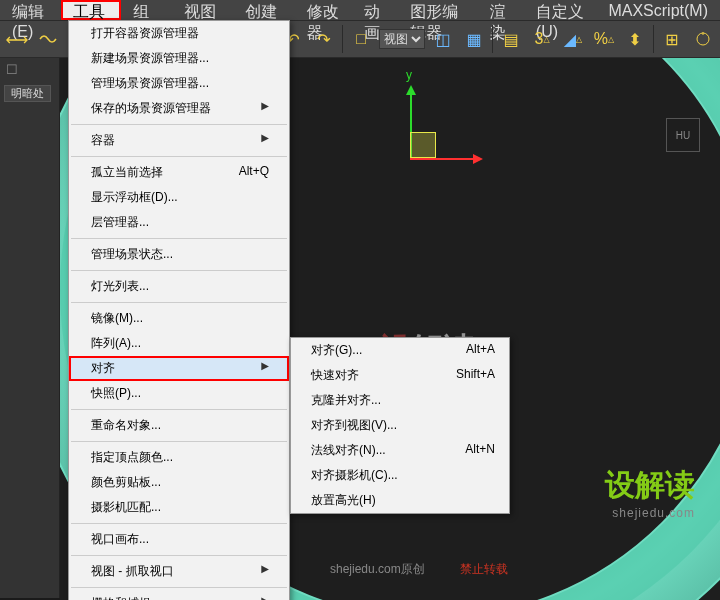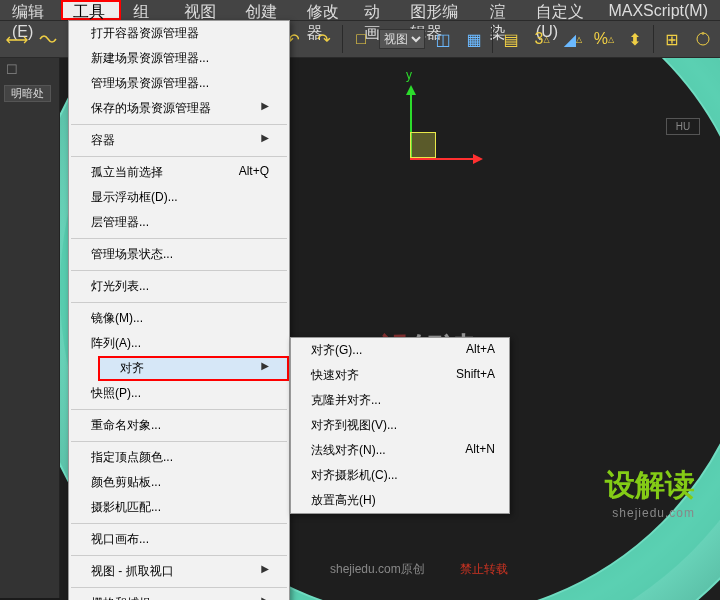--- a/index.html
+++ b/index.html
@@ -26,38 +26,38 @@
   .gizmo { position:absolute; top:100px; left:350px; }
   .gizmo .y { position:absolute; width:2px; height:70px; background:#2cdb2c; top:-70px; left:0; }
   .gizmo .y:after { content:""; position:absolute; top:-8px; left:-4px; border:5px solid transparent; border-bottom:10px solid #2cdb2c; }
   .gizmo .x { position:absolute; width:70px; height:2px; background:#ff3030; top:0; left:0; }
   .gizmo .x:after { content:""; position:absolute; right:-8px; top:-4px; border:5px solid transparent; border-left:10px solid #ff3030; }
   .gizmo .box { position:absolute; width:26px; height:26px; border:1px solid #e8e84a; background:rgba(232,232,74,0.3); top:-26px; left:0; }
   .gizmo .ylabel { position:absolute; top:-90px; left:-4px; color:#2cdb2c; font-size:12px; }
 
   .dropdown { position:absolute; top:20px; left:68px; width:222px; background:#f2f2f2; color:#000; font-size:12px; border:1px solid #999; box-shadow:2px 2px 6px rgba(0,0,0,0.4); }
   .dropdown .mi { padding:4px 20px 4px 22px; display:flex; justify-content:space-between; }
-  .dropdown .mi:hover, .dropdown .mi.hl { background:#d6e7f7;margin-left:29px; }
+  .dropdown .mi:hover, .dropdown .mi.hl { background:#d6e7f7; }
   .dropdown .mi.red { border:2px solid red; padding:2px 18px 2px 20px; }
   .dropdown .sep { height:1px; background:#ccc; margin:3px 2px; }
   .dropdown .arrow { font-size:10px; color:#333; }
 
   .submenu { position:absolute; top:337px; left:290px; width:220px; background:#f2f2f2; color:#000; font-size:12px; border:1px solid #999; box-shadow:2px 2px 6px rgba(0,0,0,0.4); }
   .submenu .mi { padding:4px 14px 4px 20px; display:flex; justify-content:space-between; }
   .submenu .mi.hl { background:#d6e7f7; }
   .submenu .mi.red { border:2px solid red; padding:2px 12px 2px 18px; }
 
   .wm1 { position:absolute; top:270px; left:320px; font-size:32px; font-weight:bold; color:#d94040; opacity:0.55; }
   .wm1 .w { color:#fff; }
   .wm2 { position:absolute; bottom:80px; right:25px; text-align:right; }
   .wm2 .a { font-size:30px; font-weight:bold; color:#84cc16; }
   .wm2 .b { font-size:12px; color:#888; letter-spacing:1px; }
   .wm3 { position:absolute; bottom:22px; left:270px; font-size:12px; color:#888; }
   .wm3 .r { color:#cc3322;margin-left:32px; }
-  .hu { position:absolute; top:60px; right:20px; width:34px; height:17px; border:1px solid #555; display:flex; align-items:center; justify-content:center; font-size:10px; color:#888;margin-left:36px; }
+  .hu { position:absolute; top:60px; right:20px; width:34px; height:34px; border:1px solid #555; display:flex; align-items:center; justify-content:center; font-size:10px; color:#888;margin-left:36px; }
 </style>
 </head>
 <body>
 
 <div class="menubar">
     <span class="item">编辑(E)</span>
     <span class="item active">工具(T)</span>
     <span class="item">组(G)</span>
     <span class="item">视图(V)</span>
     <span class="item">创建(C)</span>

